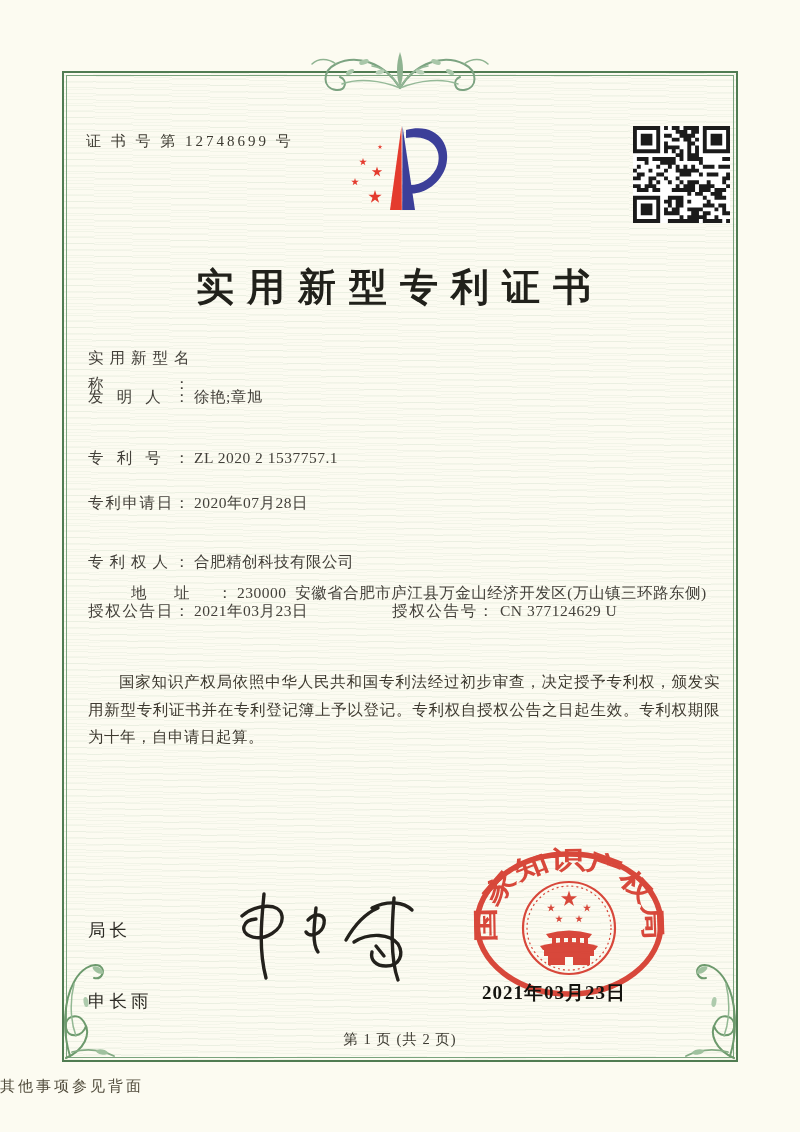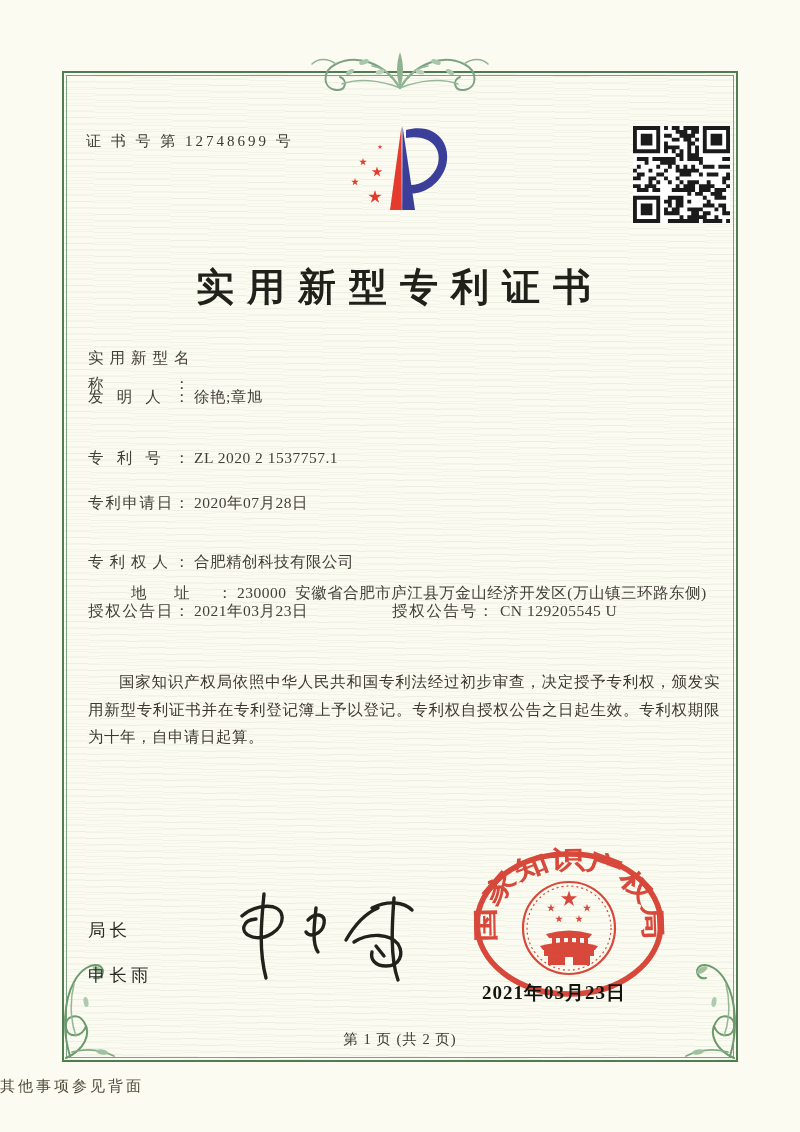--- a/index.html
+++ b/index.html
@@ -130,29 +130,29 @@
     <span class="fvalue">合肥精创科技有限公司</span>
   </div>
   <div class="abs frow" style="top:580px;margin-left:43px;">
     <span class="flabel">地址：</span>
     <span class="fvalue" style="max-width:478px;">230000  安徽省合肥市庐江县万金山经济开发区(万山镇三环路东侧)</span>
   </div>
   <div class="abs frow frow-grant" style="top:598px;height:26px;">
     <span class="g1l">授权公告日：</span>
     <span class="g1v">2021年03月23日</span>
     <span class="g2l">授权公告号：</span>
-    <span class="g2v">CN 129205545 U</span>
+    <span class="g2v">CN 377124629 U</span>
   </div>
 
   <div class="abs paras">
     <p>国家知识产权局依照中华人民共和国专利法经过初步审查，决定授予专利权，颁发实用新型专利证书并在专利登记簿上予以登记。专利权自授权公告之日起生效。专利权期限为十年，自申请日起算。</p>
   </div>
 
   <div class="abs signer" style="top:918px;">局长</div>
-  <div class="abs signer" style="top:963px;">申长雨</div>
+  <div class="abs signer" style="top:989px;">申长雨</div>
 
   <svg class="abs" style="left:212px;top:886px;" width="215" height="100" viewBox="0 0 215 100">
     <g fill="none" stroke="#23211c" stroke-width="3.4" stroke-linecap="round" stroke-linejoin="round">
       <path d="M52,8 C50,30 46,62 54,92"></path>
       <path d="M30,30 C44,18 68,16 70,30 C72,44 52,56 38,50 C28,46 30,34 44,33"></path>
       <path d="M96,34 C104,26 114,28 112,38 C110,48 98,52 94,46"></path>
       <path d="M104,22 C102,40 100,58 106,66"></path>
       <path d="M134,54 C142,40 152,28 166,22"></path>
       <path d="M160,22 C176,14 192,16 200,24"></path>
       <path d="M182,12 C180,38 178,72 186,94"></path>

